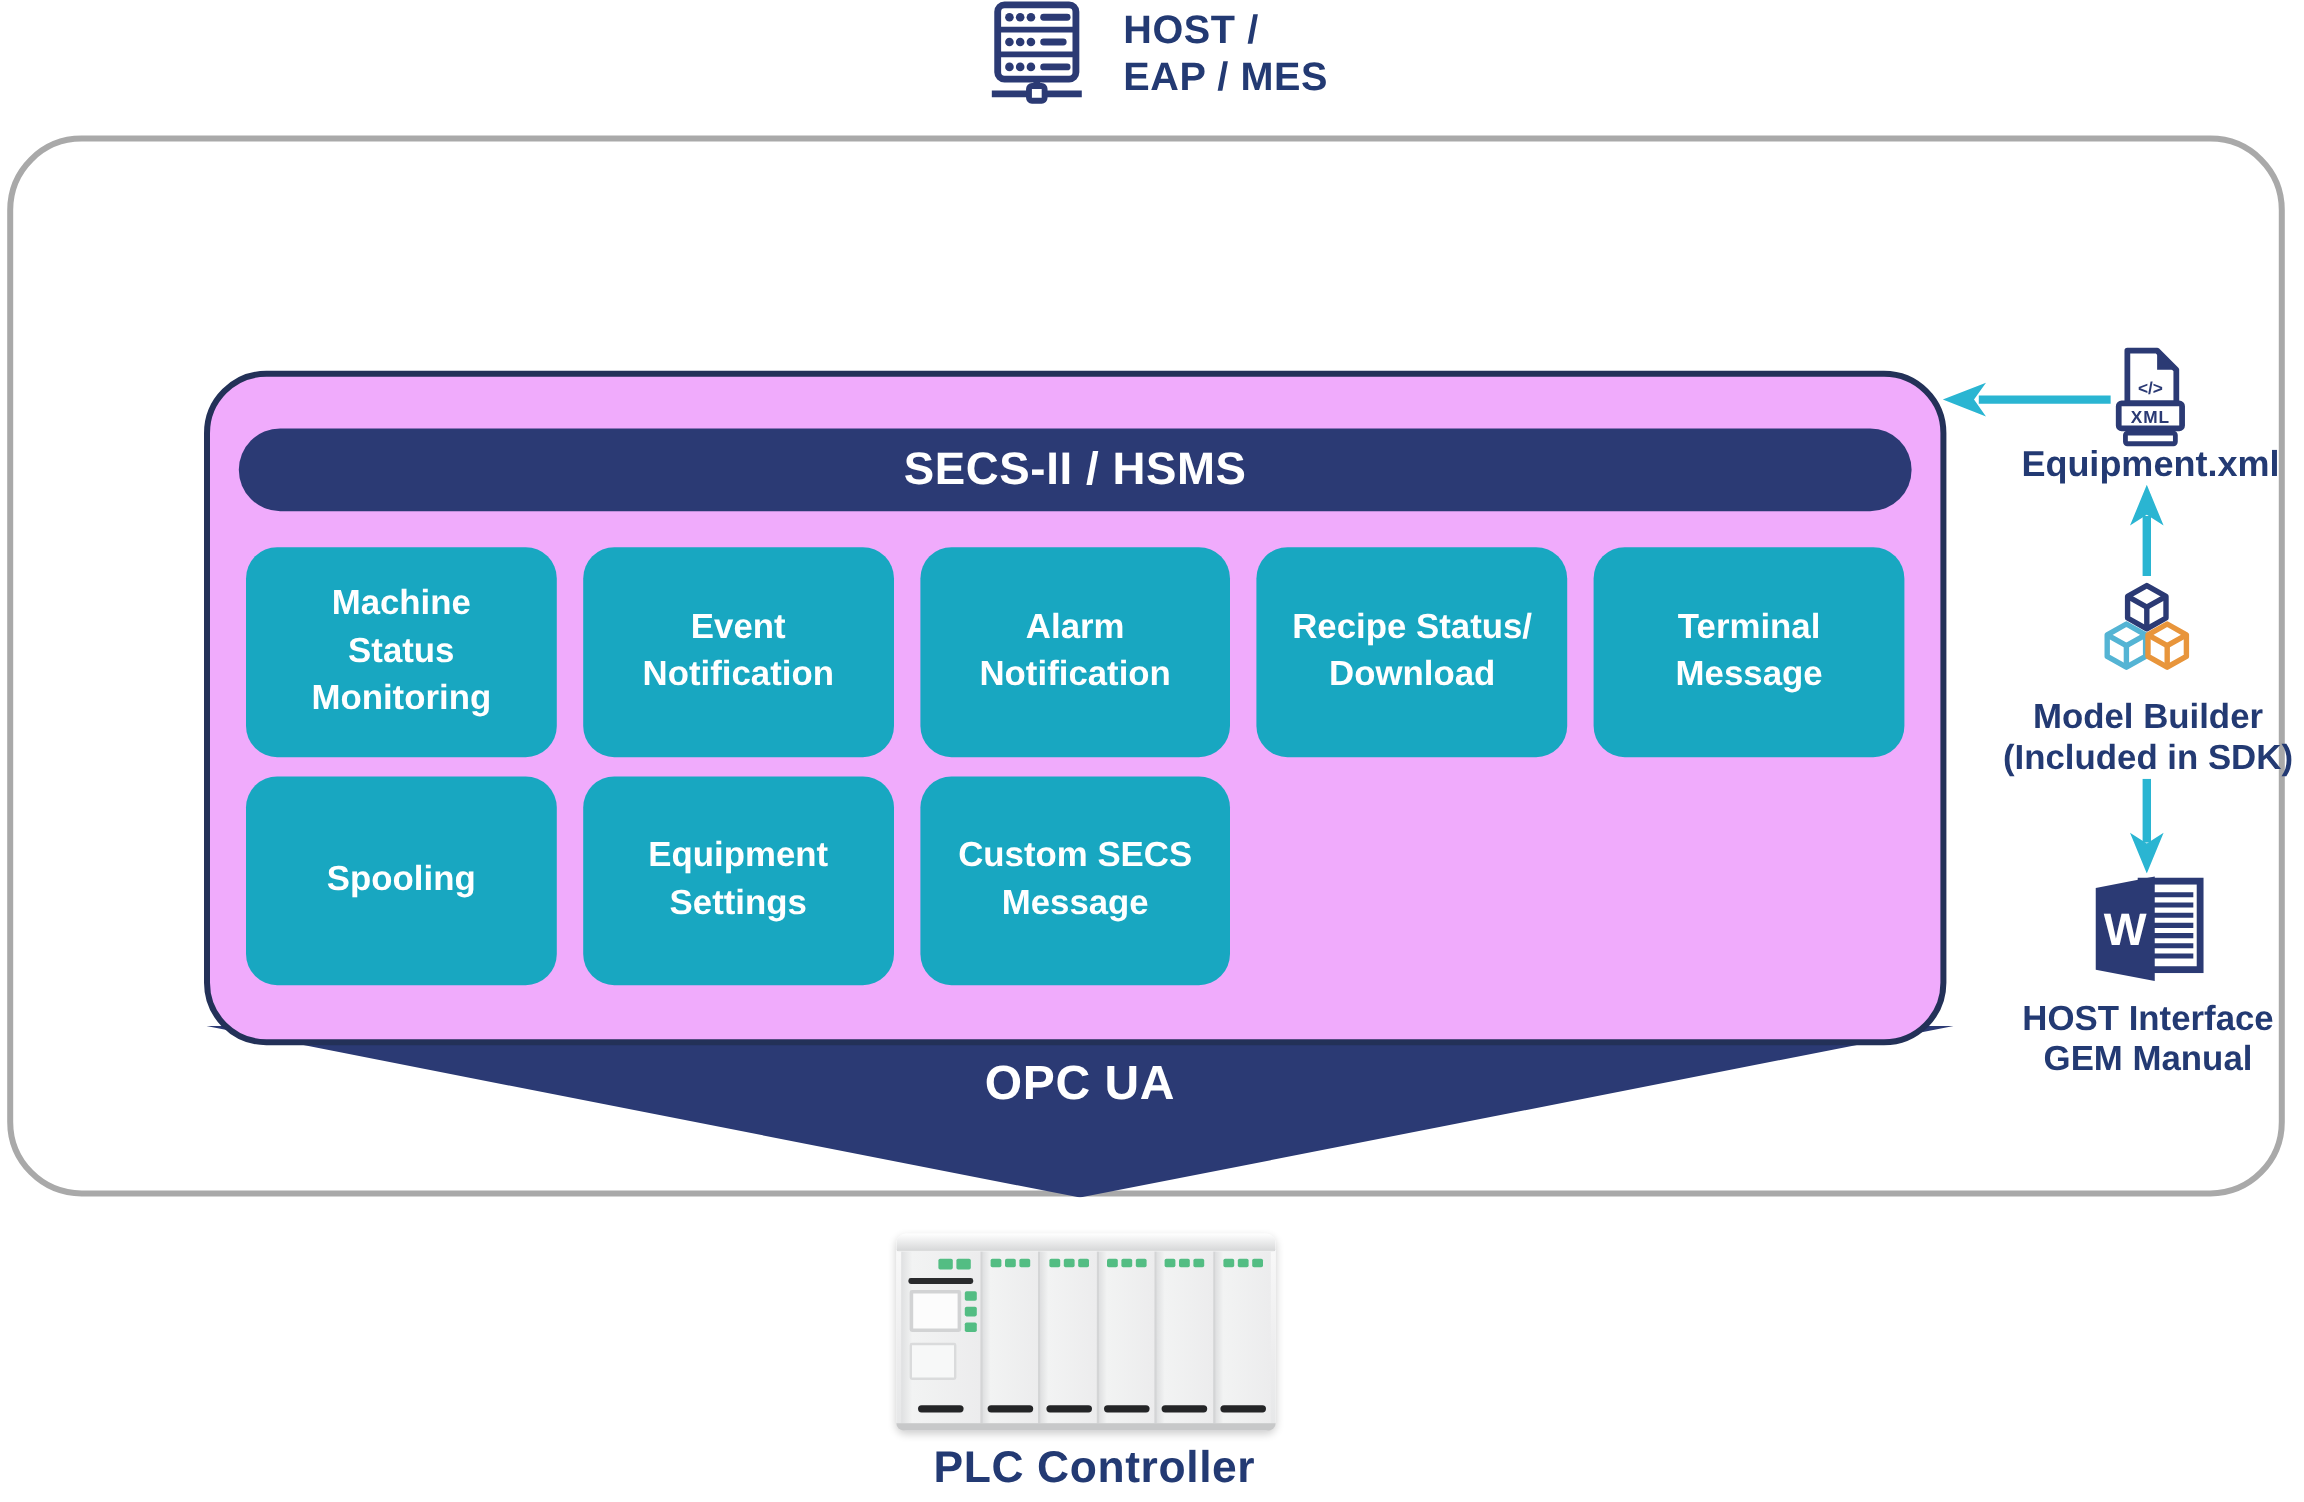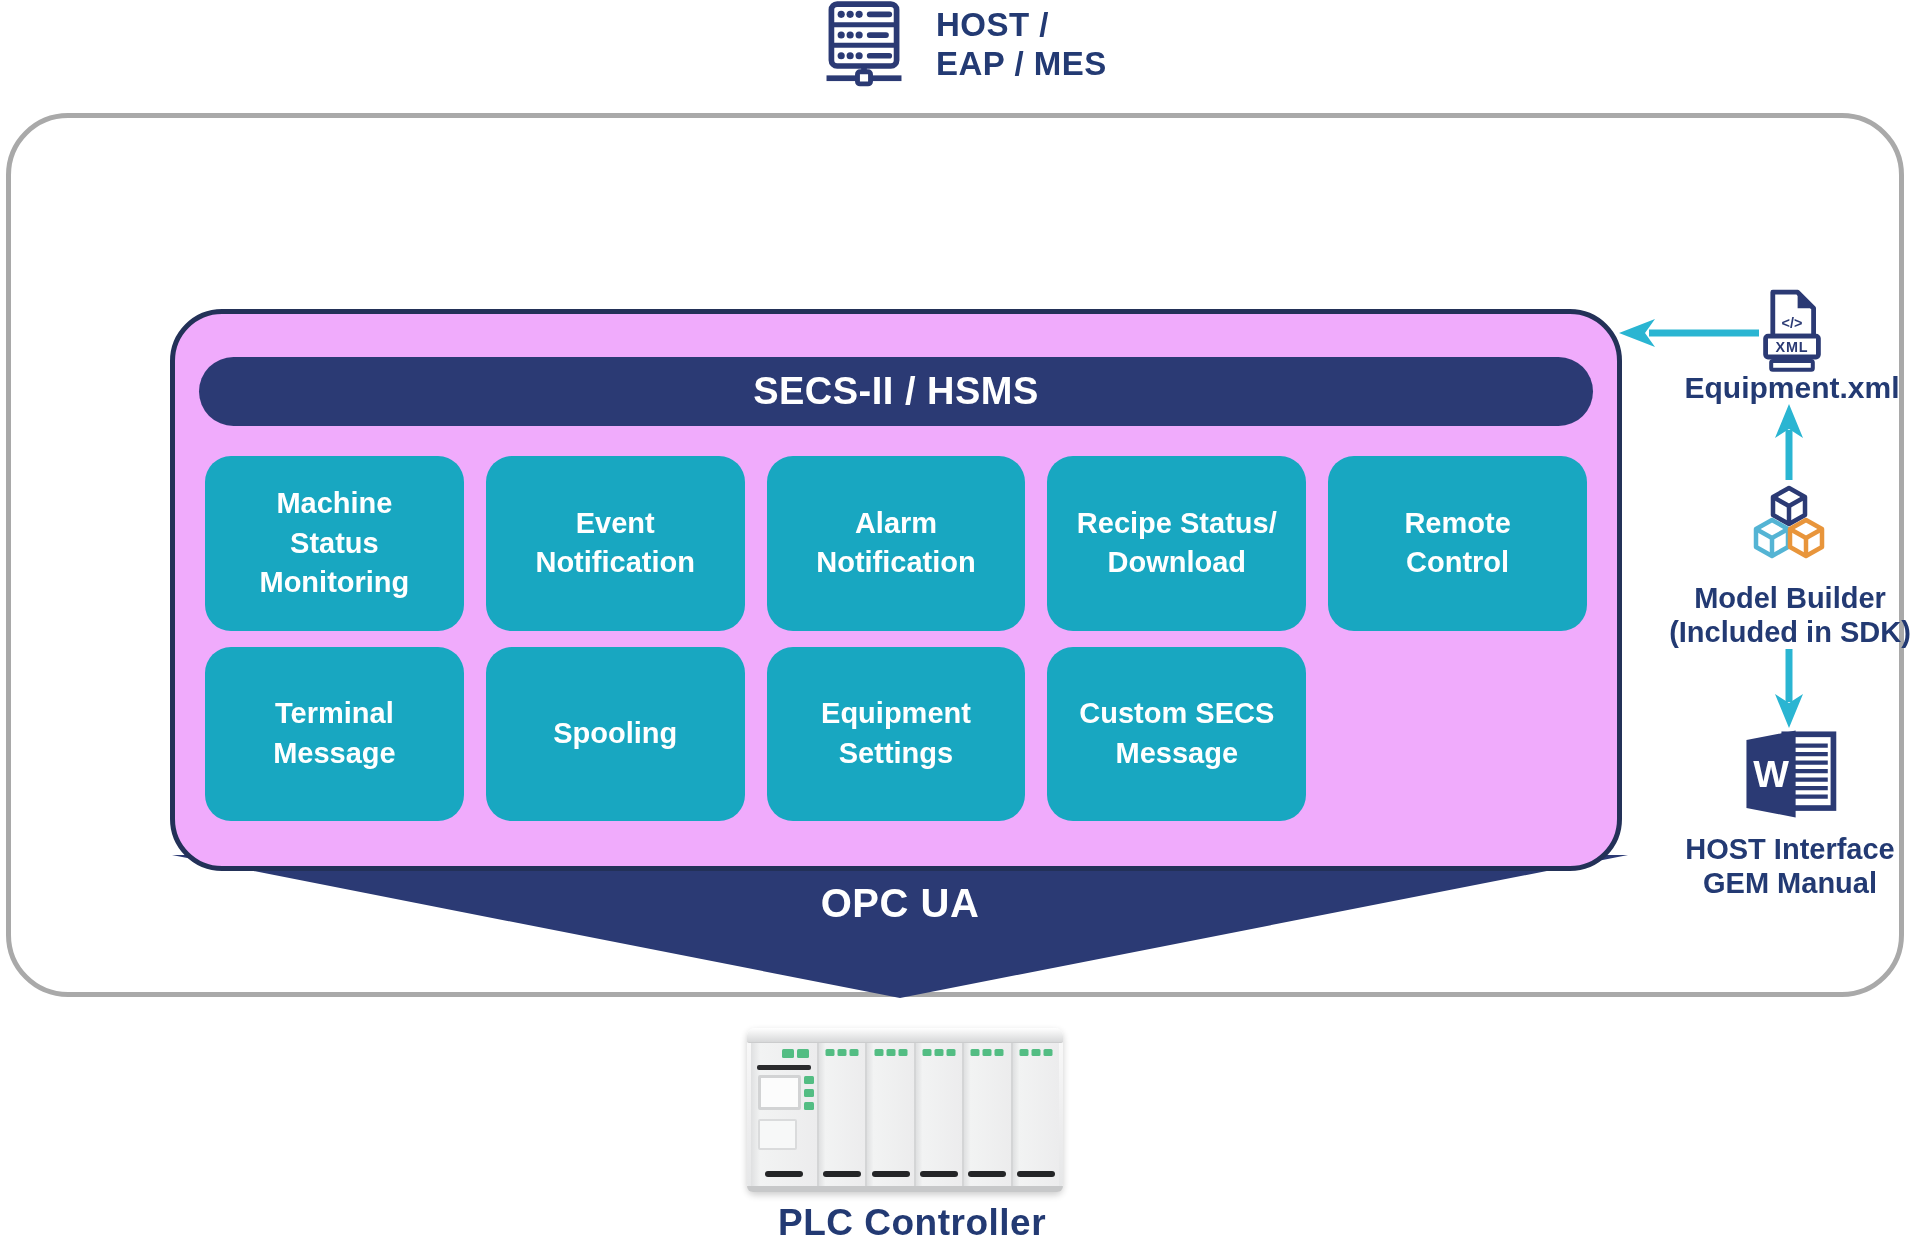--- a/index.html
+++ b/index.html
@@ -121,22 +121,20 @@
     <div class="grid">
       <div class="feature prelines">Machine
 Status
 Monitoring</div>
       <div class="feature prelines">Event
 Notification</div>
       <div class="feature prelines">Alarm
 Notification</div>
       <div class="feature prelines">Recipe Status/
 Download</div>
-      <div class="feature prelines">Remote
-Control</div>
       <div class="feature prelines">Terminal
 Message</div>
       <div class="feature prelines">Spooling</div>
       <div class="feature prelines">Equipment
 Settings</div>
       <div class="feature prelines">Custom SECS
 Message</div>
     </div>
   </div>
 

